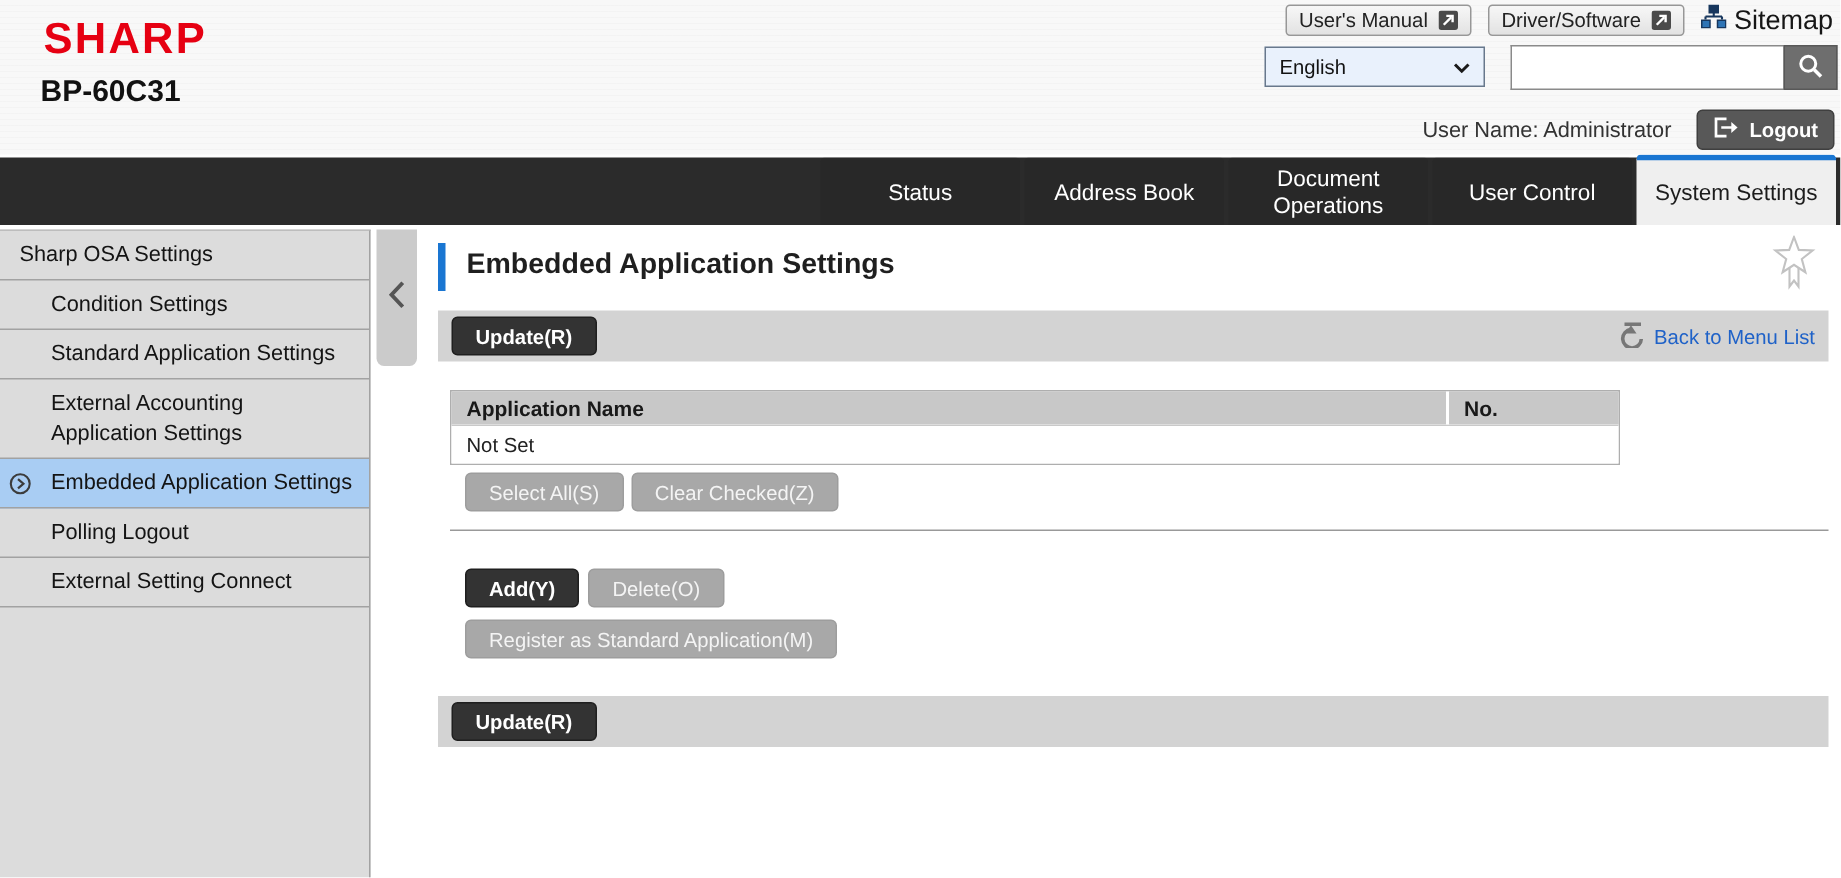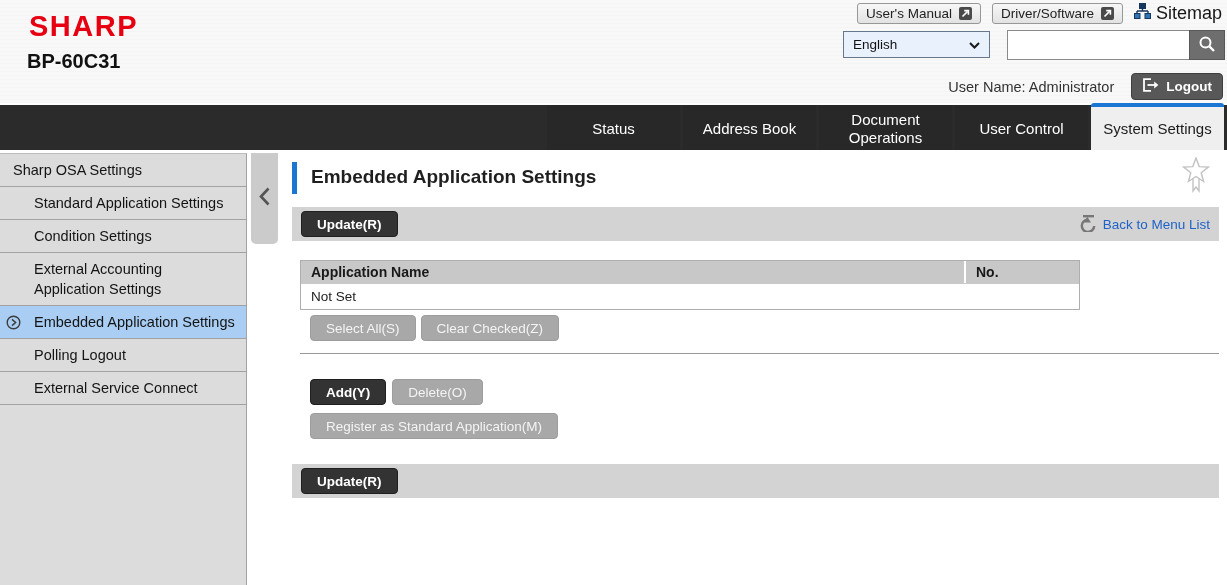--- a/index.html
+++ b/index.html
@@ -195,42 +195,42 @@
     <div class="tab active">
       <span class="tab-label">System Settings</span>
     </div>
   </div>
 
   <div class="sidebar">
     <div class="side-item">
       <span>Sharp OSA Settings</span>
     </div>
     <div class="side-item indent">
+      <span>Condition Settings</span>
+    </div>
+    <div class="side-item indent">
       <span>Standard Application Settings</span>
-    </div>
-    <div class="side-item indent">
-      <span>Condition Settings</span>
     </div>
     <div class="side-item indent">
       <span>External Accounting Application Settings</span>
     </div>
     <div class="side-item indent selected">
       <span class="side-sel-icon">
         <svg width="15" height="15" viewBox="0 0 15 15">
             <circle cx="7.5" cy="7.5" r="6.3" stroke="#3c3c3c" stroke-width="1.4" fill="none"></circle>
             <path d="M6,4.4 L9.6,7.5 L6,10.6" stroke="#3c3c3c" stroke-width="1.5" fill="none"></path>
           </svg>
       </span>
       <span>Embedded Application Settings</span>
     </div>
     <div class="side-item indent">
       <span>Polling Logout</span>
     </div>
     <div class="side-item indent">
-      <span>External Service Connect</span>
+      <span>External Setting Connect</span>
     </div>
   </div>
 
   <div class="collapse-strip">
     <span>
       <svg width="11" height="19" viewBox="0 0 11 19">
           <path d="M9.5,1.5 L2,9.5 L9.5,17.5" stroke="#555" stroke-width="2.6" fill="none"></path>
         </svg>
     </span>
   </div>

